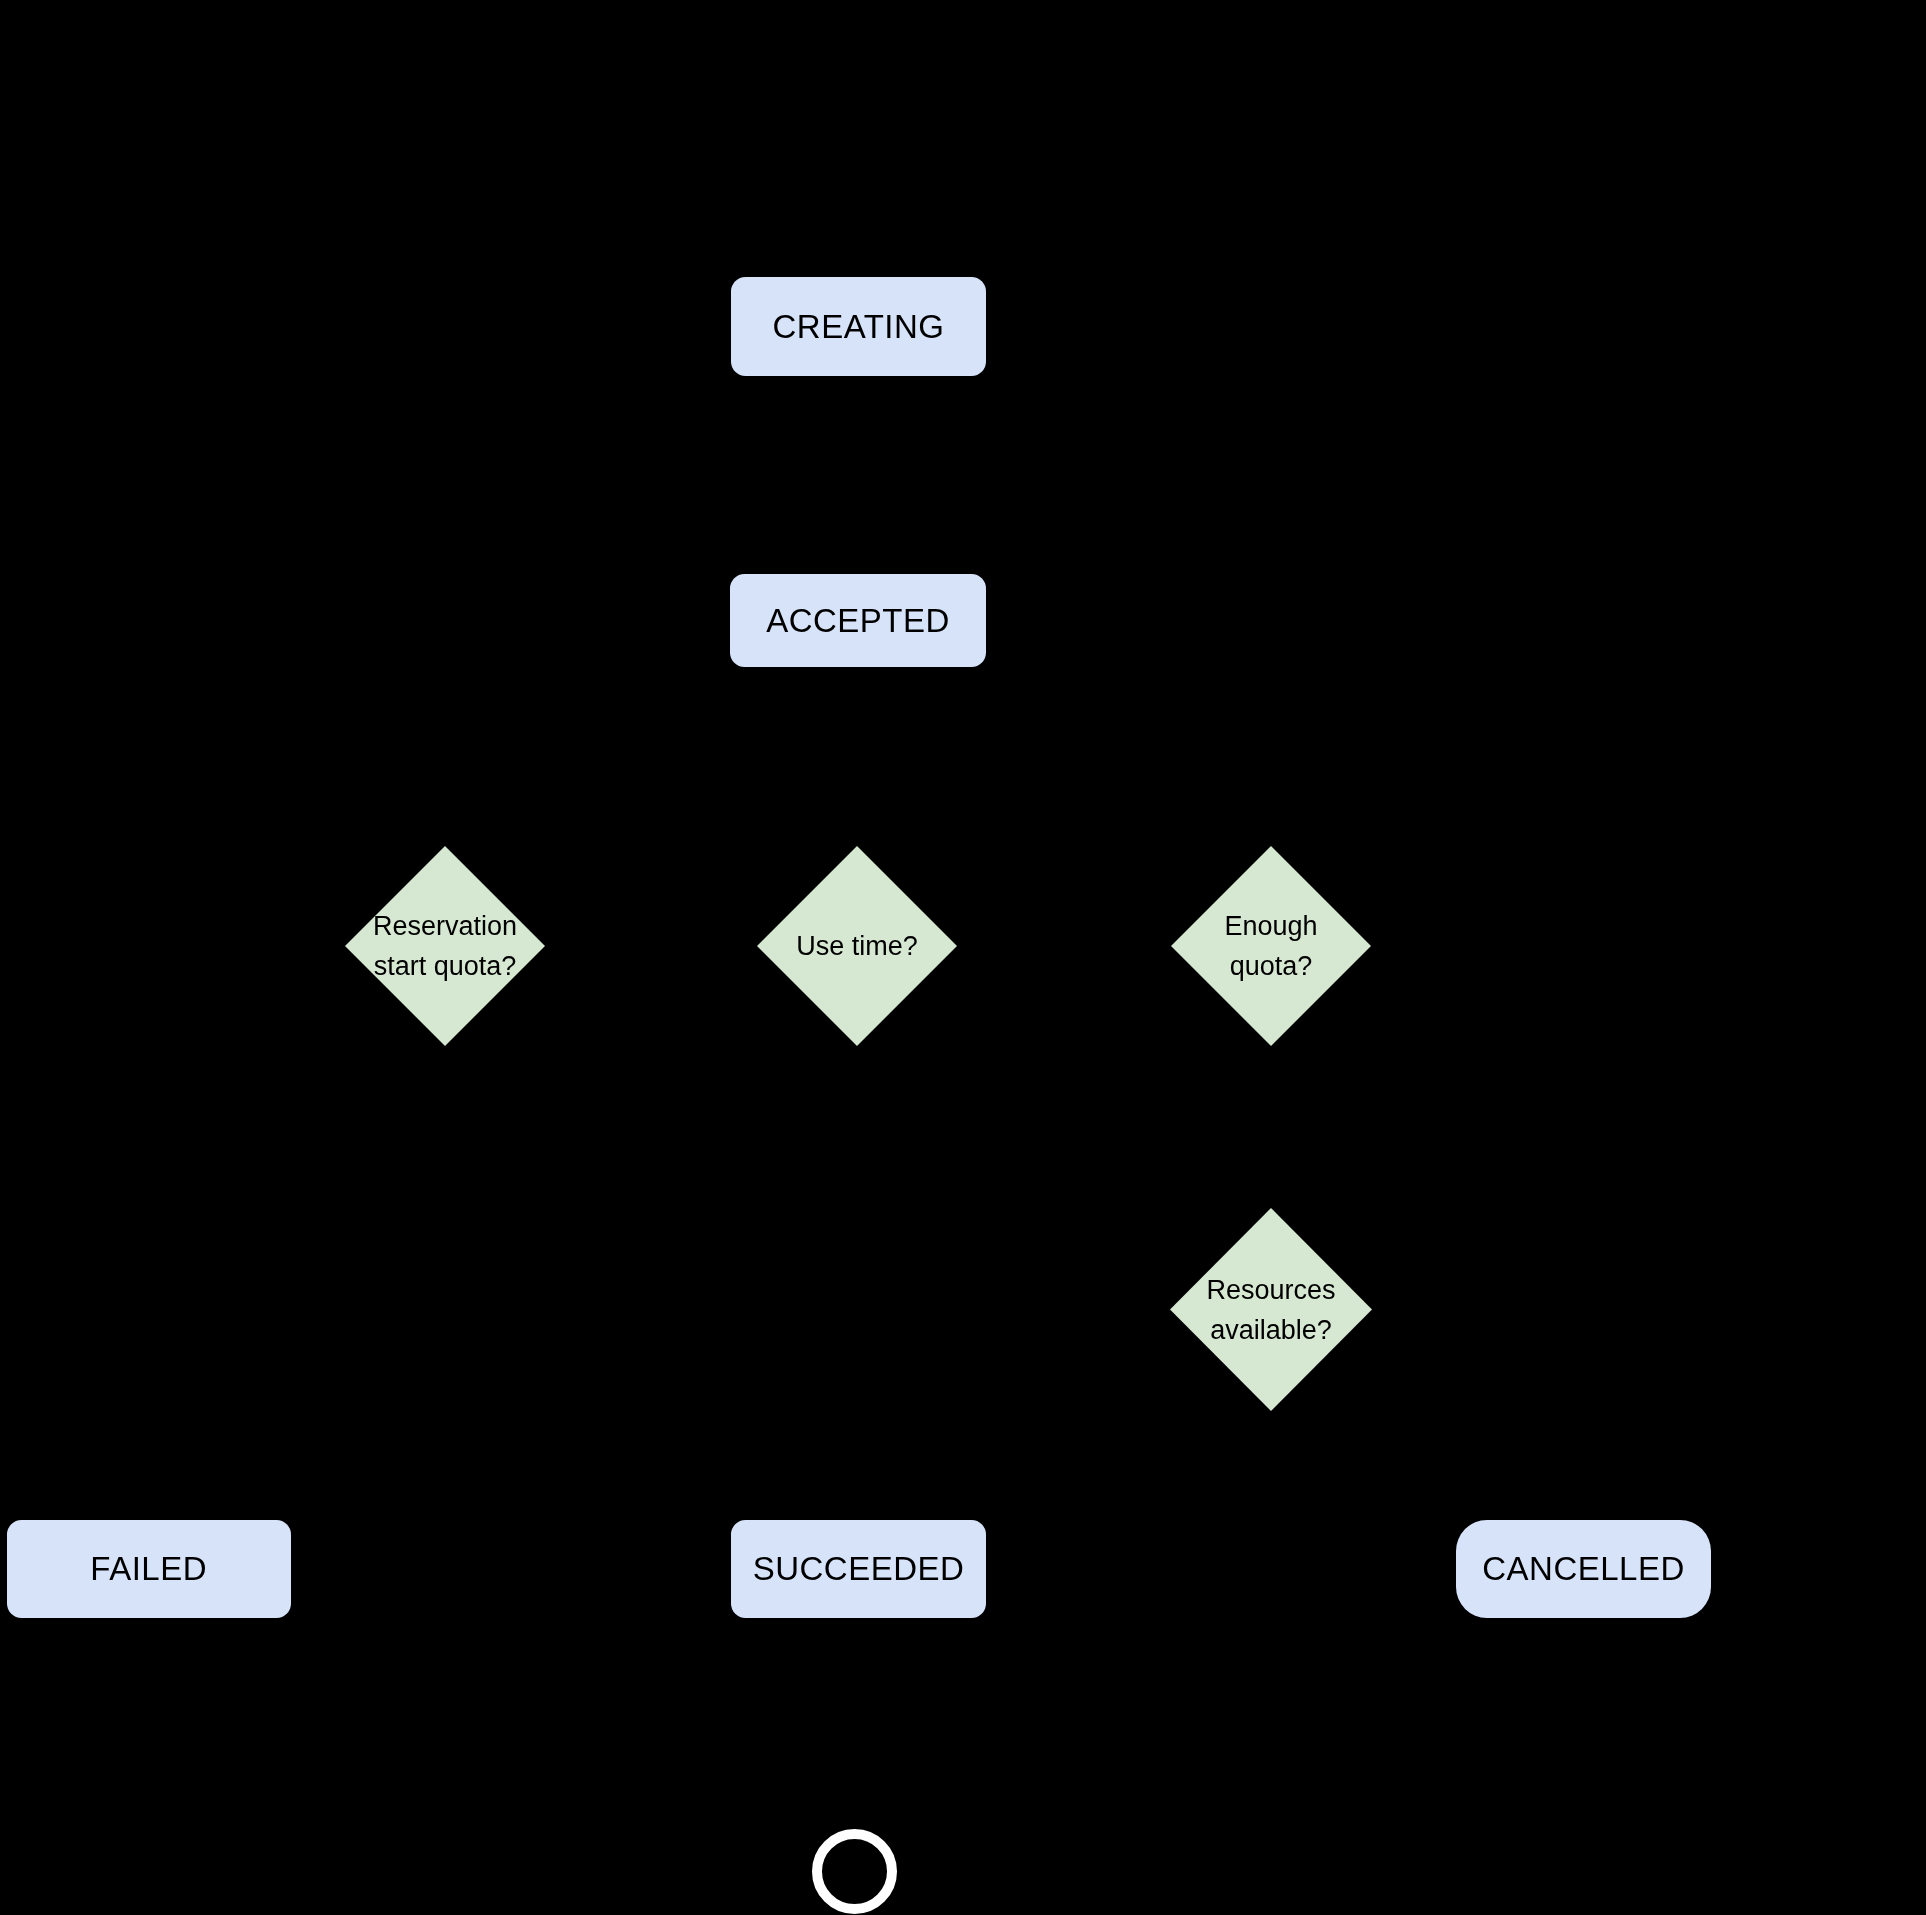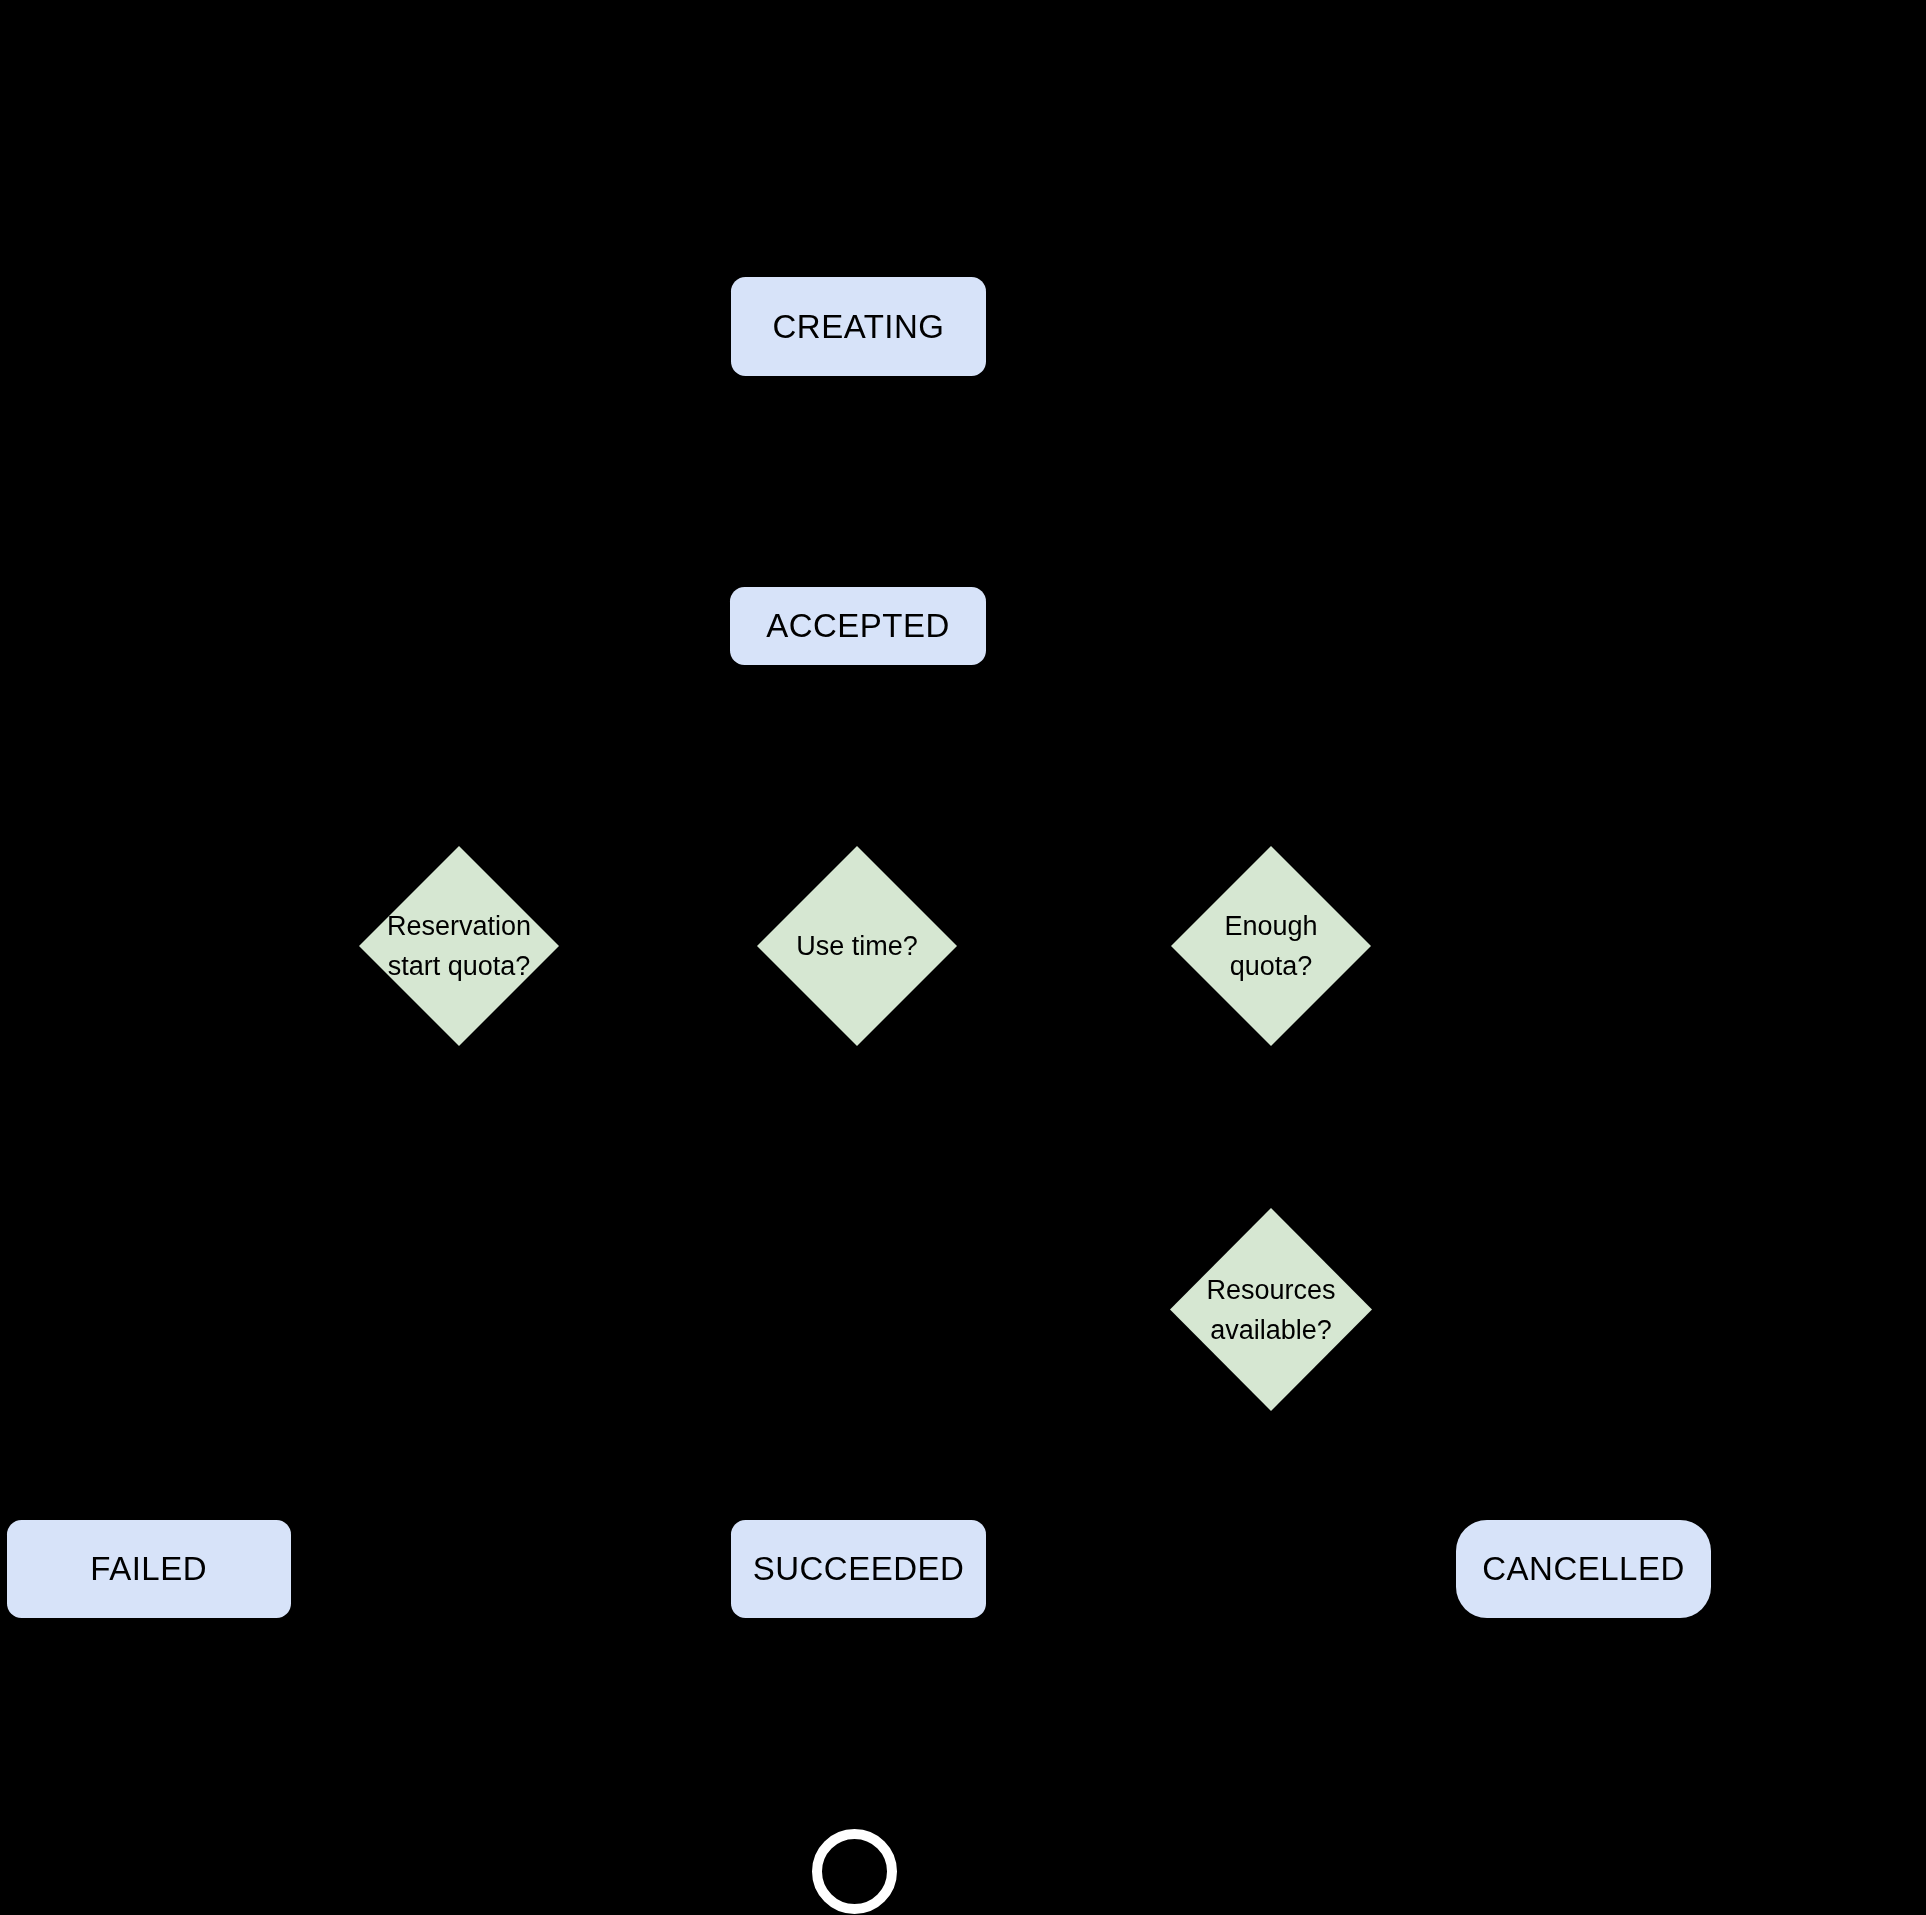--- a/index.html
+++ b/index.html
@@ -73,26 +73,26 @@
     width: 65px;
     height: 65px;
     border: 10.3px solid var(--terminal, #ffffff);
     border-radius: 50%;
     background: transparent;
     box-sizing: content-box;
   }
 
   
   #state-creating  { left: 731px; top: 277px;  width: 255px; height: 99px; }
-  #state-accepted  { left: 730px; top: 587px; width: 256px; height: 78px; }
+  #state-accepted  { left: 730px; top: 574px; width: 256px; height: 93px; }
   #state-failed    { left: 6.7px;   top: 1520px; width: 284px; height: 98px; }
   #state-succeeded { left: 731px; top: 1520px; width: 255px; height: 98px; }
   #state-cancelled { left: 1456px; top: 1520px; width: 255px; height: 98px; border-radius: 31px; }
 
-  #decision-reservation-start-time { left: 359px;  top: 846px; width: 200px; height: 200px; }
+  #decision-reservation-start-time { left: 345px;  top: 846px; width: 200px; height: 200px; }
   #decision-use-case               { left: 757px; top: 846px; width: 200px; height: 200px; }
   #decision-enough-quota           { left: 1171px; top: 846px; width: 200px; height: 200px; }
   #decision-resources-available    { left: 1170px; top: 1208px; width: 202px; height: 203px; }
 
   #terminal-state { left: 812px; top: 1829px; }
 </style>
 </head>
 <body>
 
 <div id="canvas" style="--bg: #000000; --state-fill: #d7e3f9; --decision-fill: #d6e7d2; --text: #000000; --terminal: #ffffff;">

